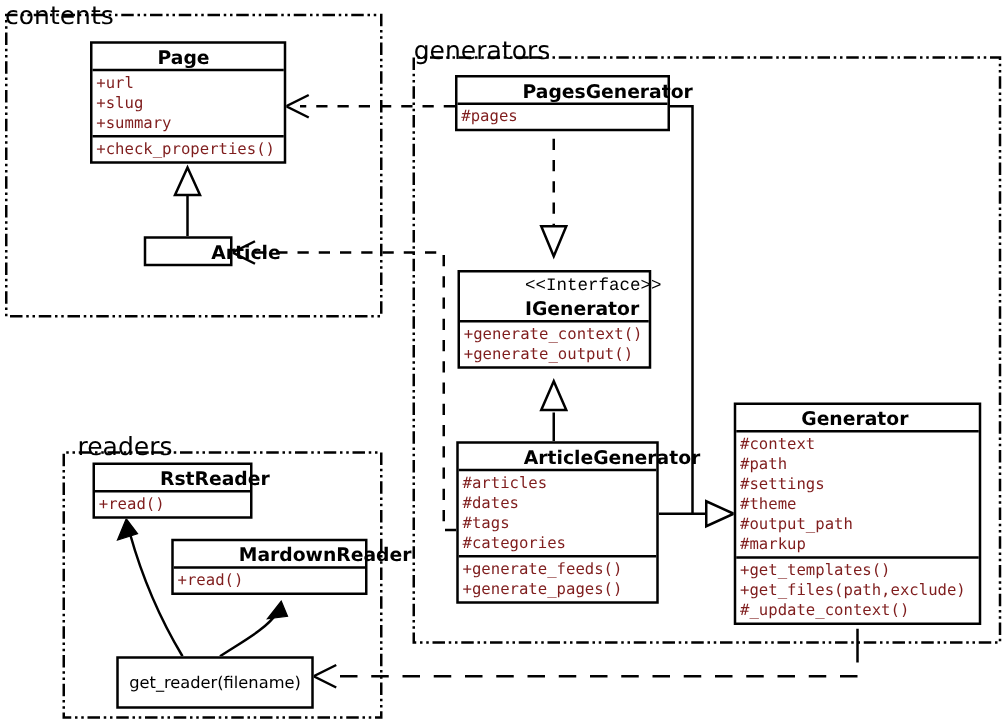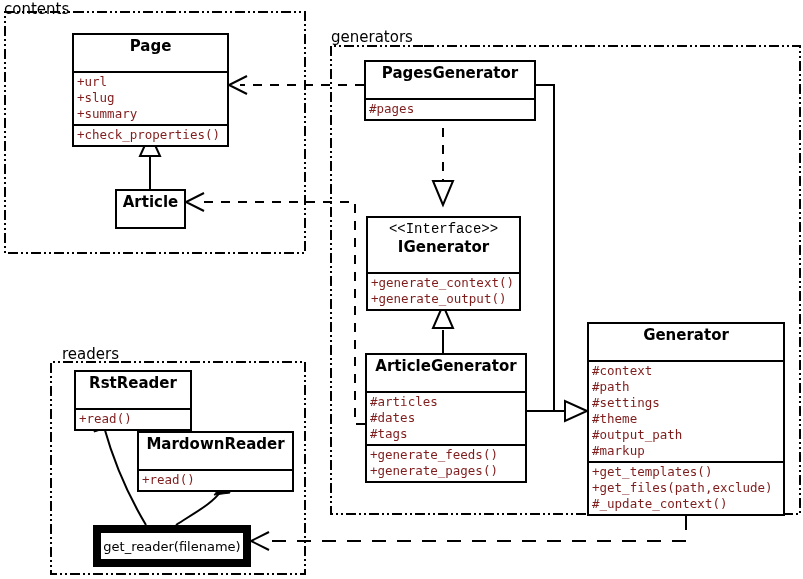--- a/index.html
+++ b/index.html
@@ -8,40 +8,40 @@
     background:#ffffff;
     font-family:"DejaVu Sans", sans-serif;
   }
   #stage{position:absolute;left:0;top:0;width:803px;height:579px;}
   svg.layer{position:absolute;left:0;top:0;width:803px;height:579px;overflow:visible;}
 
   
   .pkg-label{
     position:absolute;
     font-family:"DejaVu Sans", sans-serif;
-    font-size:15px;color:#000;white-space:nowrap;
+    font-size:20px;color:#000;white-space:nowrap;
     letter-spacing:0px;
   }
 
   
   .clsbox{
     position:absolute;
     background:#fff;
     border:2px solid #000;
     box-sizing:border-box;
   }
   .cls-name{
-    text-align:center;
     font-family:"DejaVu Sans", sans-serif;
     font-weight:bold;
     font-size:15px;
     color:#000;
-    padding:3px 4px 16px 4px;
+    padding:3px 4px 0 4px;
     line-height:1.15;
     white-space:nowrap;
+    margin-left:48px;
   }
   .cls-stereo{
     display:block;
     font-weight:normal;
     font-family:Liberation Mono, monospace;
     font-size:14px;
     line-height:1.25;
   }
   .cls-sep{height:0;border-top:2px solid #000;}
   .cls-sect{
@@ -51,21 +51,21 @@
     line-height:16px;
     color:#7f1d1d;
     white-space:nowrap;
   }
   .cls-sect div{white-space:nowrap;}
 
   
   .fnbox{
     position:absolute;
     background:#fff;
-    border:8px solid #000000;
+    border:2px solid #000000;
     box-sizing:border-box;
     display:flex;align-items:center;justify-content:center;
     font-family:"DejaVu Sans", sans-serif;
     font-size:13px;color:#000;white-space:nowrap;
   }
 </style>
 </head>
 <body>
 
 <div id="stage">
@@ -153,20 +153,21 @@
     </div>
   </div>
 
   <div class="clsbox" style="left:365px; top:353px; width:162px;">
     <div class="cls-name">ArticleGenerator</div>
     <div class="cls-sep"></div>
     <div class="cls-sect">
       <div>#articles</div>
       <div>#dates</div>
       <div>#tags</div>
+      <div>#categories</div>
     </div>
     <div class="cls-sep"></div>
     <div class="cls-sect">
       <div>+generate_feeds()</div>
       <div>+generate_pages()</div>
     </div>
   </div>
 
   <div class="clsbox" style="left:587px; top:322px; width:198px;">
     <div class="cls-name">Generator</div>
@@ -180,21 +181,21 @@
       <div>#markup</div>
     </div>
     <div class="cls-sep"></div>
     <div class="cls-sect">
       <div>+get_templates()</div>
       <div>+get_files(path,exclude)</div>
       <div>#_update_context()</div>
     </div>
   </div>
 
-  <div class="clsbox" style="left:74px; top:370px; width:118px;">
+  <div class="clsbox" style="left:74px; top:370px; width:128px;">
     <div class="cls-name">RstReader</div>
     <div class="cls-sep"></div>
     <div class="cls-sect">
       <div>+read()</div>
     </div>
   </div>
 
   <div class="clsbox" style="left:137px; top:431px; width:157px;">
     <div class="cls-name">MardownReader</div>
     <div class="cls-sep"></div>

